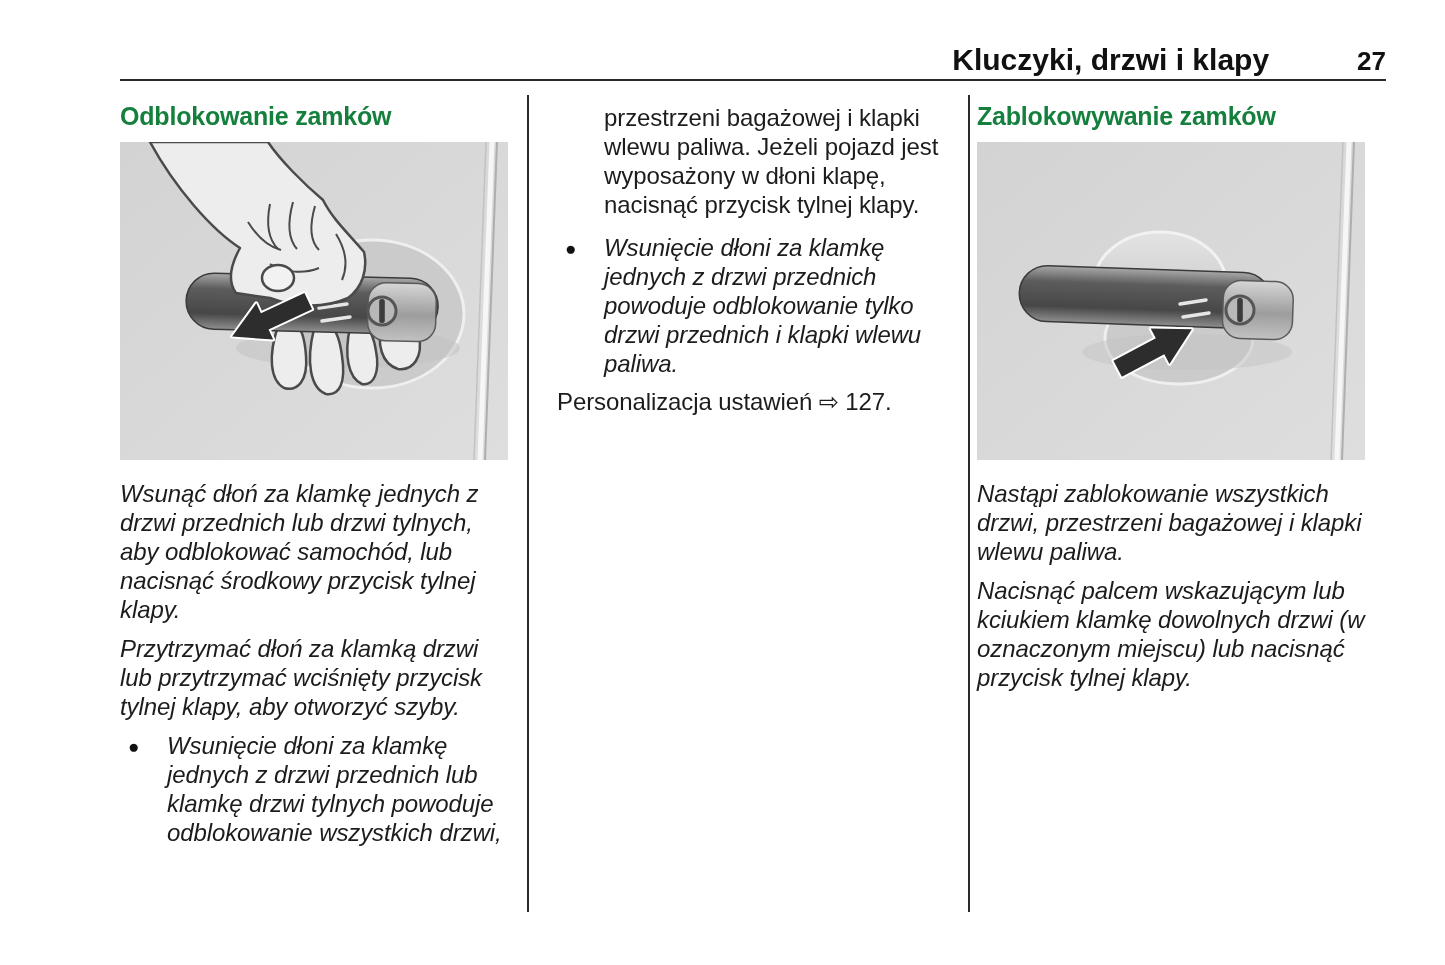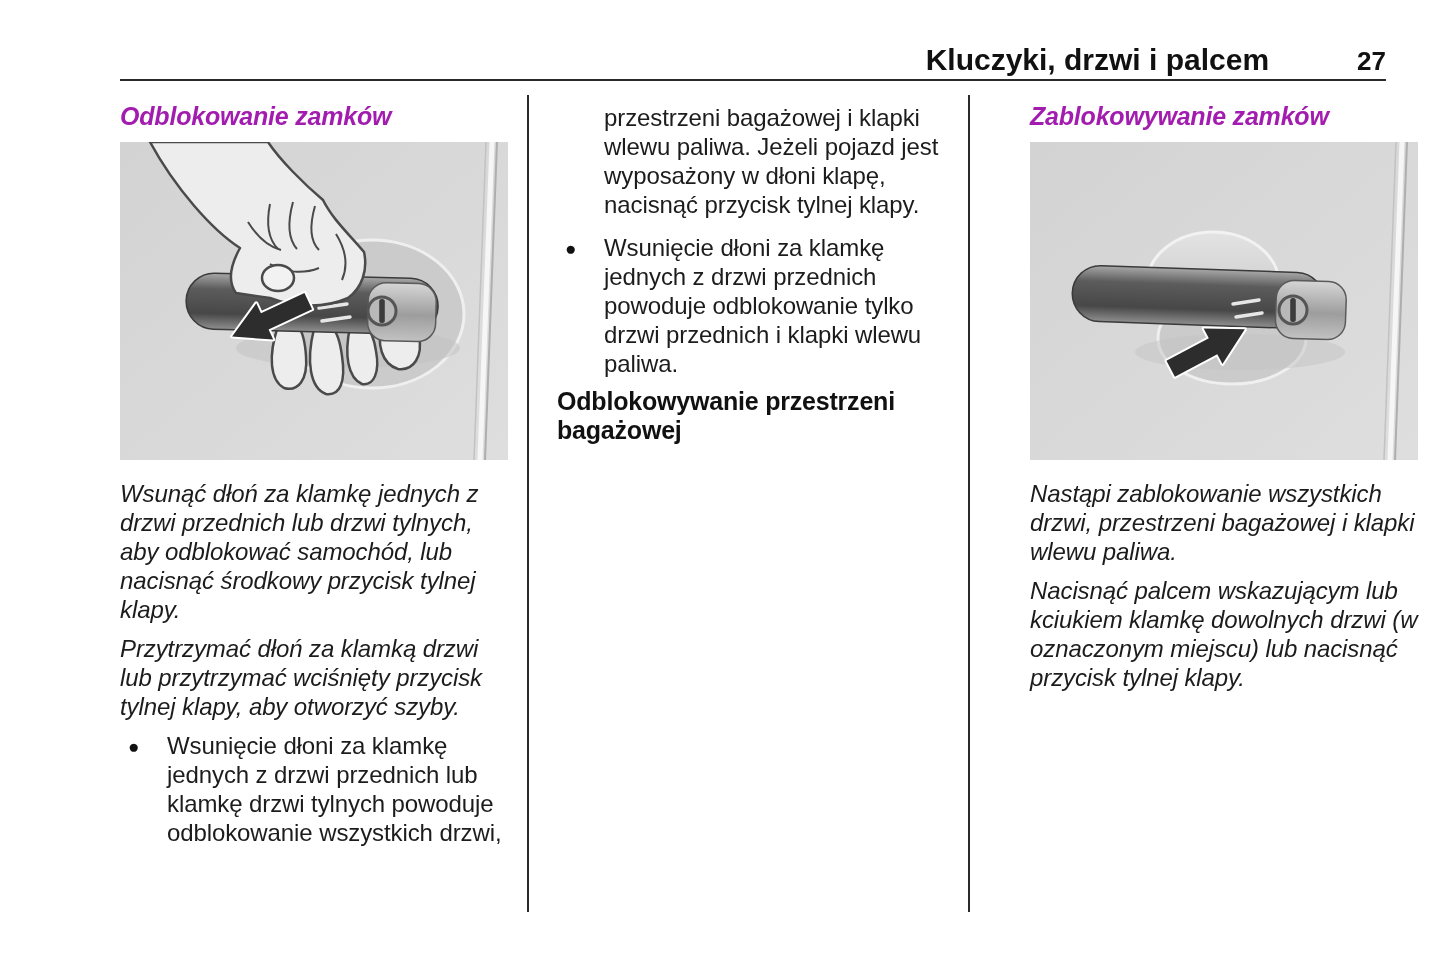--- a/index.html
+++ b/index.html
@@ -20,64 +20,64 @@
   .header-title { font-size:30px; font-weight:bold; line-height:32px; color:#111; }
   .header-pageno { font-size:26px; font-weight:bold; line-height:32px; color:#111; }
   .header-rule {
     position:absolute; top:79px; left:120px; width:1266px; height:2px;
     background:#2a2a2a;
   }
   
   .col { position:absolute; top:103px; width:392px; }
   .col-1 { left:120px; }
   .col-2 { left:557px; }
-  .col-3 { left:1030px; }
+  .col-3 { left:977px; }
   .col-divider {
     position:absolute; top:95px; width:2px; height:817px; background:#2a2a2a;
   }
   .divider-1 { left:527px; }
   .divider-2 { left:968px; }
 
   h2.section-heading {
-    font-size:25px; font-weight:bold; line-height:27px; color:#a21caf;
-    margin:0 0 12px 0; letter-spacing:-0.2px;font-style:italic;
+    font-size:25px; font-weight:bold; line-height:27px; color:#15803d;
+    margin:0 0 12px 0; letter-spacing:-0.2px;
   }
   h3.sub-heading {
     font-size:25px; font-weight:bold; line-height:29px; color:#111;
     margin:0; letter-spacing:-0.2px;
   }
   p.body-text {
     font-size:24px; line-height:29px; margin:0 0 10px 0; letter-spacing:-0.1px;font-style:italic;
   }
   .figure {
     width:388px; height:318px; margin:0 0 19px 0; display:block;
   }
   ul.bullet-list { list-style:none; margin:2px 0 0 0; padding:0; }
   li.bullet-item {
     position:relative; padding-left:47px;
-    font-size:24px; line-height:29px; margin:0 0 9px 0; letter-spacing:-0.1px;
+    font-size:24px; line-height:29px; margin:0 0 9px 0; letter-spacing:-0.1px;font-style:italic;
   }
   li.bullet-item::before {
     content:"●"; position:absolute; left:8px; top:1px; font-size:19px; color:#111;
   }
   .bullet-continuation {
     padding-left:47px;
     font-size:24px; line-height:29px; margin:0 0 14px 0; letter-spacing:-0.1px;
   }
   .reference-line {
     font-size:24px; line-height:29px; margin:0 0 17px 0; letter-spacing:-0.1px;
   }
 </style>
 </head>
 <body>
 
 <div class="page">
 
   <div class="header">
-    <span class="header-title">Kluczyki, drzwi i palcem</span>
+    <span class="header-title">Kluczyki, drzwi i klapy</span>
     <span class="header-pageno">27</span>
   </div>
   <div class="header-rule"></div>
 
   <div class="col-divider divider-1"></div>
   <div class="col-divider divider-2"></div>
 
   <div class="col col-1">
     <h2 class="section-heading">Odblokowanie zamków</h2>
 
@@ -157,21 +157,21 @@
     <ul class="bullet-list">
       <li class="bullet-item">Wsunięcie dłoni za klamkę jednych z drzwi przednich lub klamkę drzwi tylnych powoduje odblokowanie wszystkich drzwi,</li>
     </ul>
   </div>
 
   <div class="col col-2">
     <div class="bullet-continuation">przestrzeni bagażowej i klapki wlewu paliwa. Jeżeli pojazd jest wyposażony w dłoni klapę, nacisnąć przycisk tylnej klapy.</div>
     <ul class="bullet-list">
       <li class="bullet-item">Wsunięcie dłoni za klamkę jednych z drzwi przednich powoduje odblokowanie tylko drzwi przednich i klapki wlewu paliwa.</li>
     </ul>
-    <h3 class="sub-heading">Odblokowywanie przestrzeni bagażowej</h3>
+    <p class="reference-line">Personalizacja ustawień ⇨ 127.</p>
   </div>
 
   <div class="col col-3">
     <h2 class="section-heading">Zablokowywanie zamków</h2>
 
     <svg class="figure" viewBox="0 0 388 318">
       <defs>
         <linearGradient id="bg2" x1="0" y1="0" x2="1" y2="1">
           <stop offset="0" stop-color="#d3d3d3"></stop>
             <stop offset="1" stop-color="#dedede"></stop>

